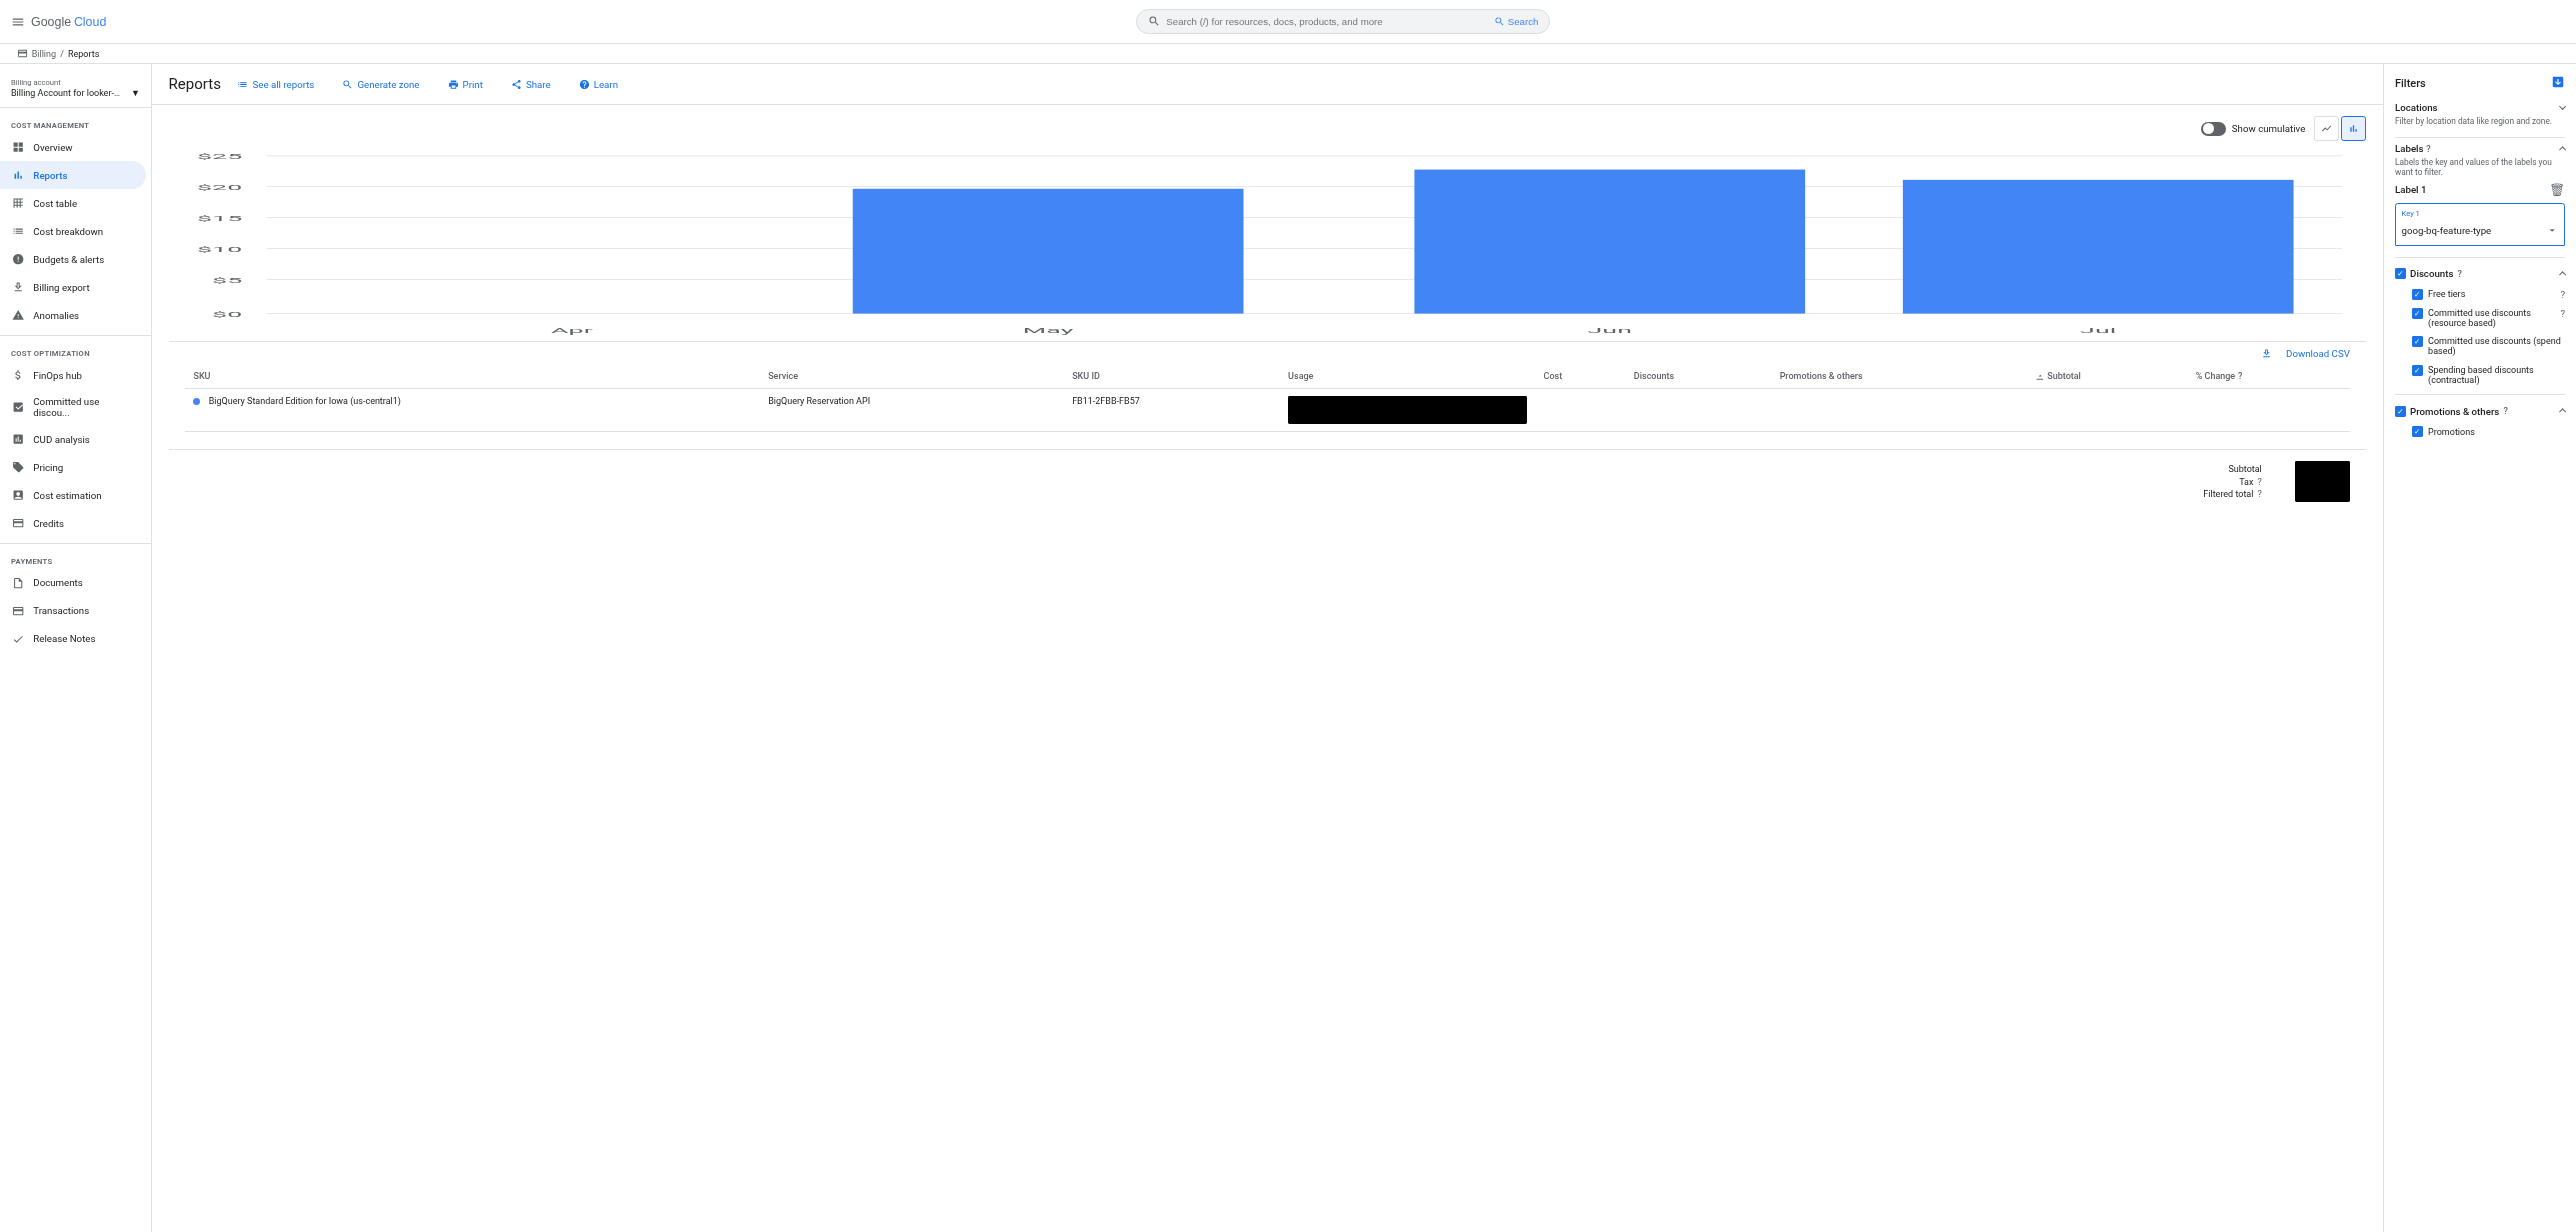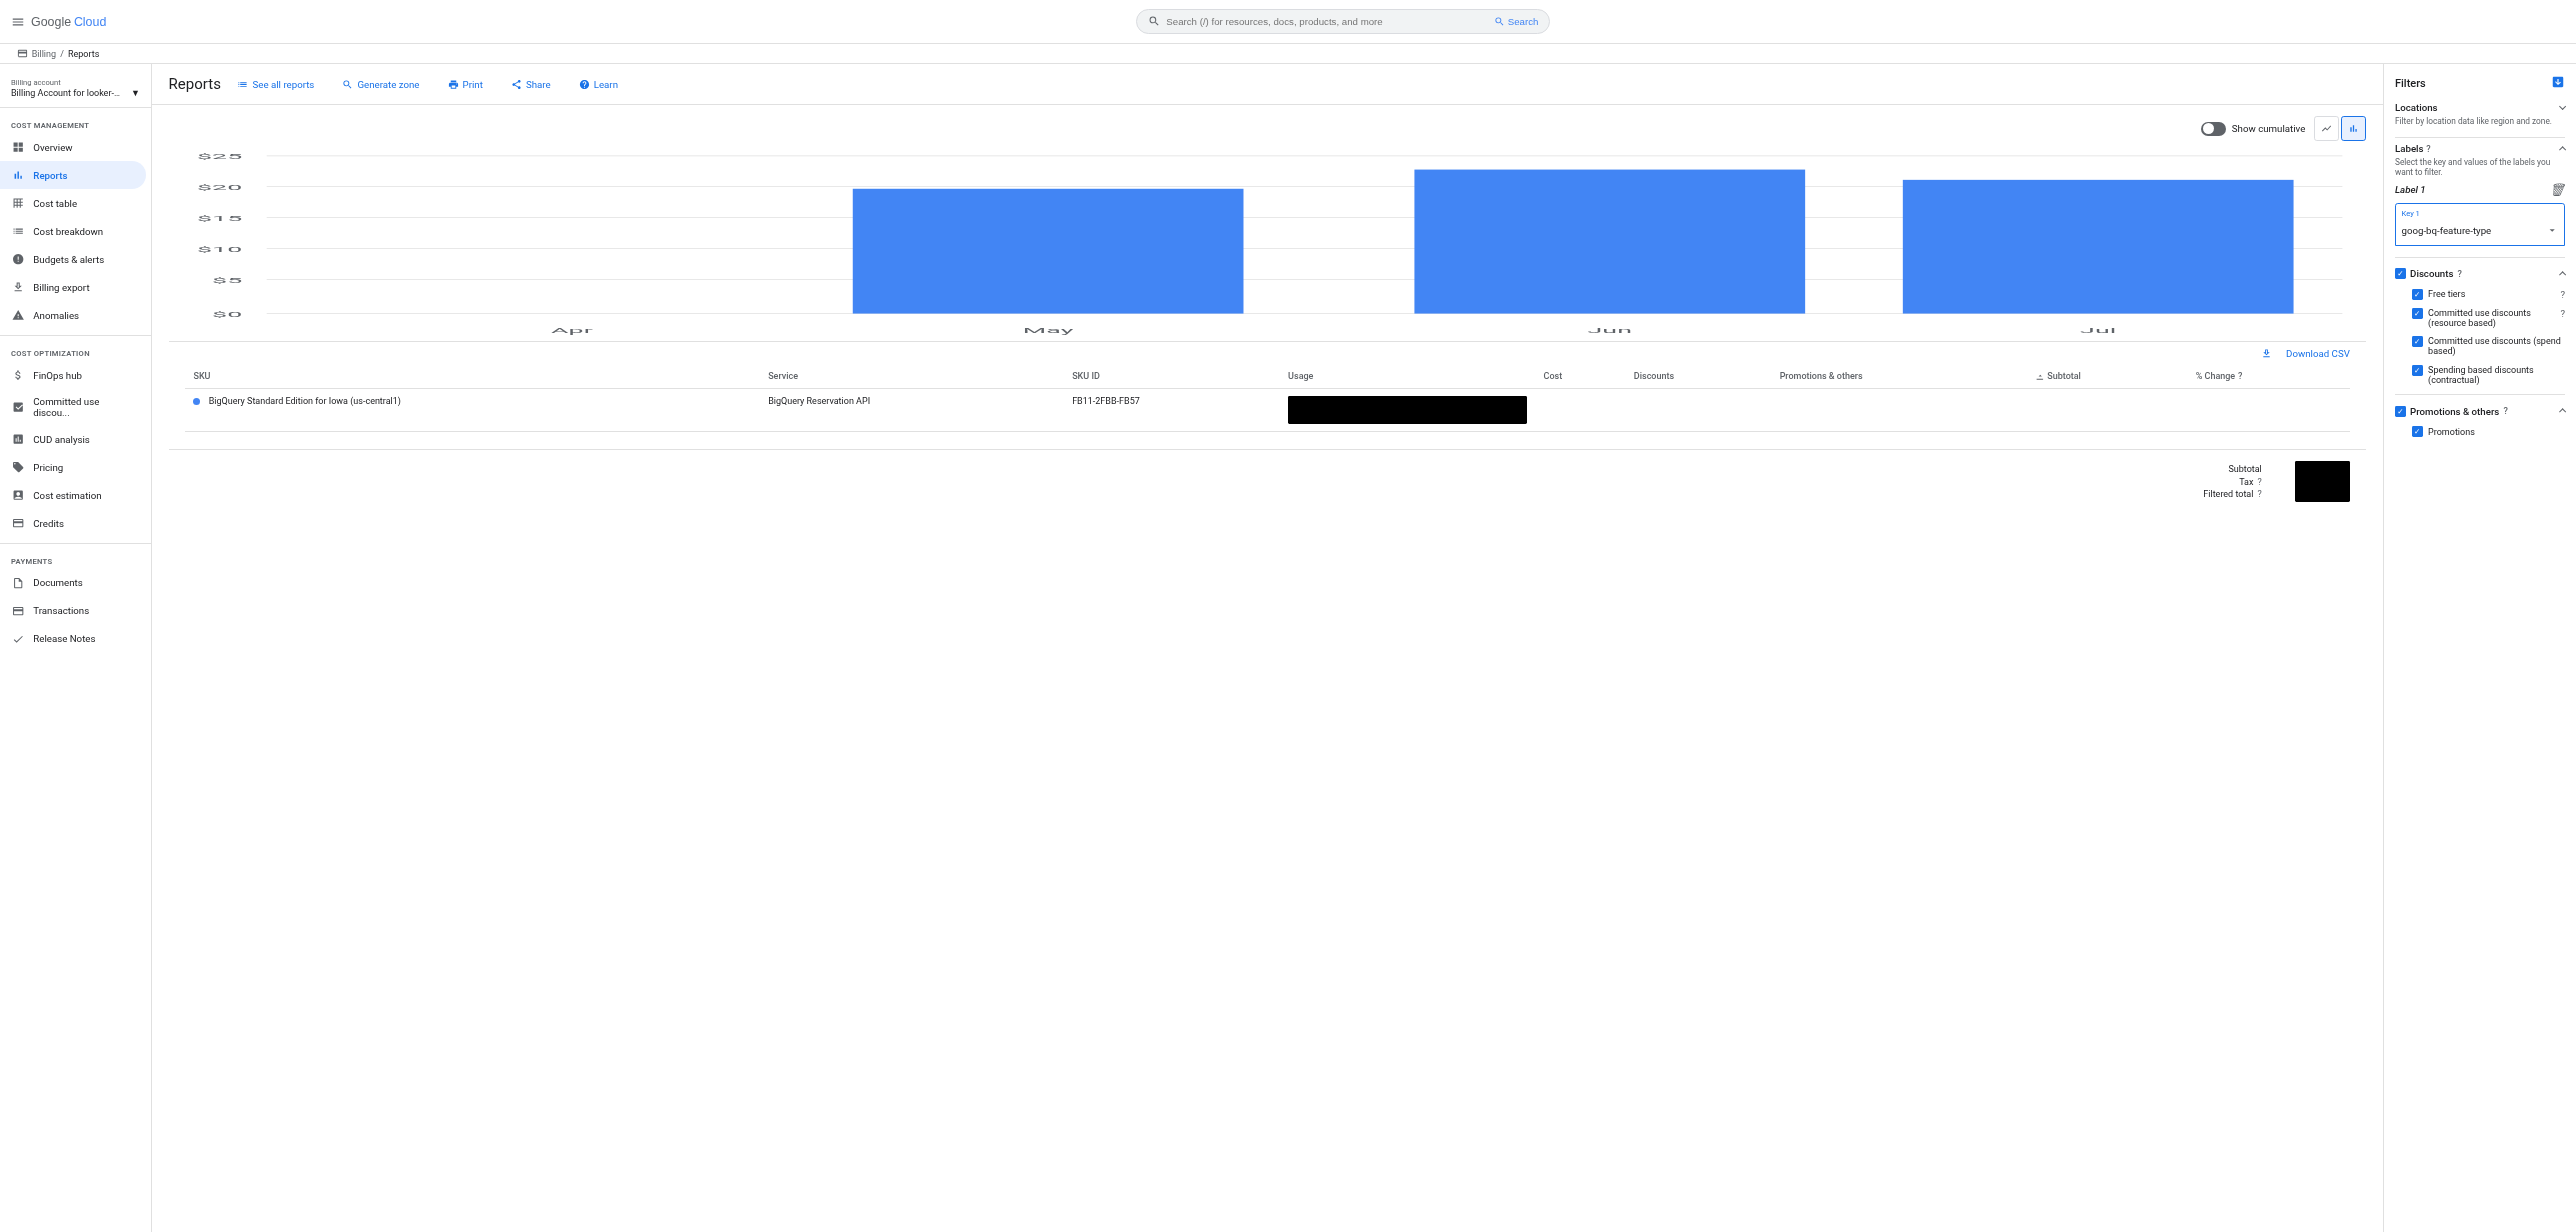--- a/index.html
+++ b/index.html
@@ -156,21 +156,21 @@
     .filter-section-header {
       display: flex; align-items: center; justify-content: space-between;
       font-size: 9.7px; font-weight: 500; color: #202124; margin-bottom: 2.8px;
       cursor: pointer;
     }
     .filter-section-desc { font-size: 8.3px; color: #5f6368; margin-bottom: 5.5px; }
 
     .filter-label-section { margin-bottom: 8.3px; }
     .filter-label-header {
       display: flex; align-items: center; justify-content: space-between;
-      font-size: 9.7px; font-weight: 500; margin-bottom: 5.5px; font-style: italic;
+      font-size: 9.7px; font-weight: 500; margin-bottom: 5.5px;
     }
     .delete-icon { cursor: pointer; color: #5f6368; font-size: 12.4px; }
 
     
     .key-dropdown-wrapper { 
       border: 0.7px solid #1a73e8; border-radius: 2.8px 2.8px 0 0; 
       padding: 5.5px; margin-bottom: 0; position: relative;
     }
     .key-label { font-size: 7.6px; color: #1a73e8; margin-bottom: 2.8px; }
     .key-select {
@@ -643,21 +643,21 @@
     <div class="divider"></div>
 
     <div class="filter-section">
       <div class="filter-section-header">
         <span style="display:flex;align-items:center;gap:2.8px;">
           <span>Labels</span>
           <span style="cursor:pointer;color:#5f6368;font-size:9px;">?</span>
         </span>
         <i class="chevron-up"></i>
       </div>
-      <div class="filter-section-desc">Select the key and values of the labels you want to filter.</div>
+      <div class="filter-section-desc">Labels the key and values of the labels you want to filter.</div>
 
       <div class="filter-label-section">
         <div class="filter-label-header">
           <span>Label 1</span>
           <span class="delete-icon">🗑</span>
         </div>
 
         <div class="key-dropdown-wrapper">
           <div class="key-label">Key 1</div>
           <div class="key-select">

